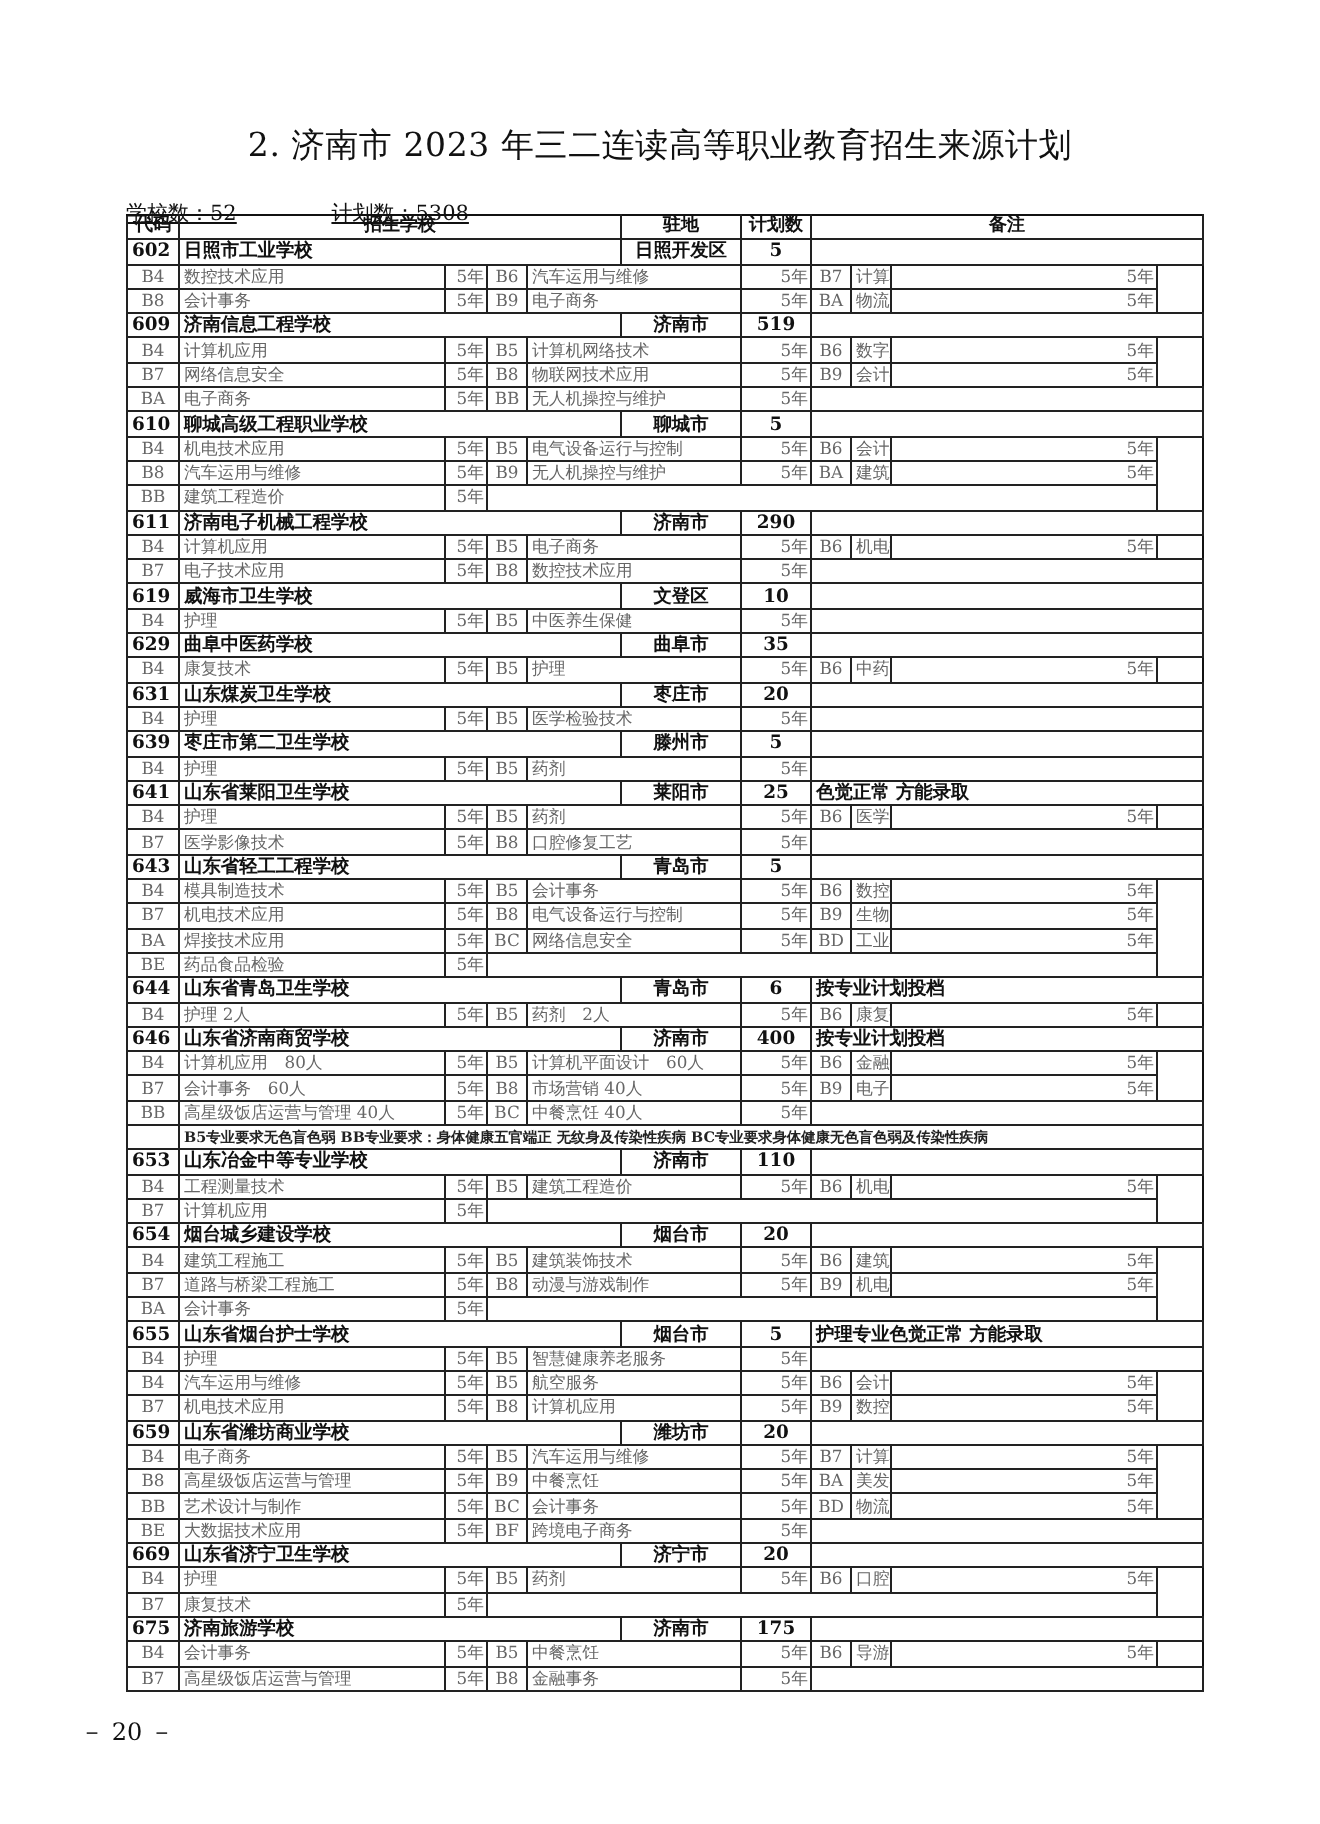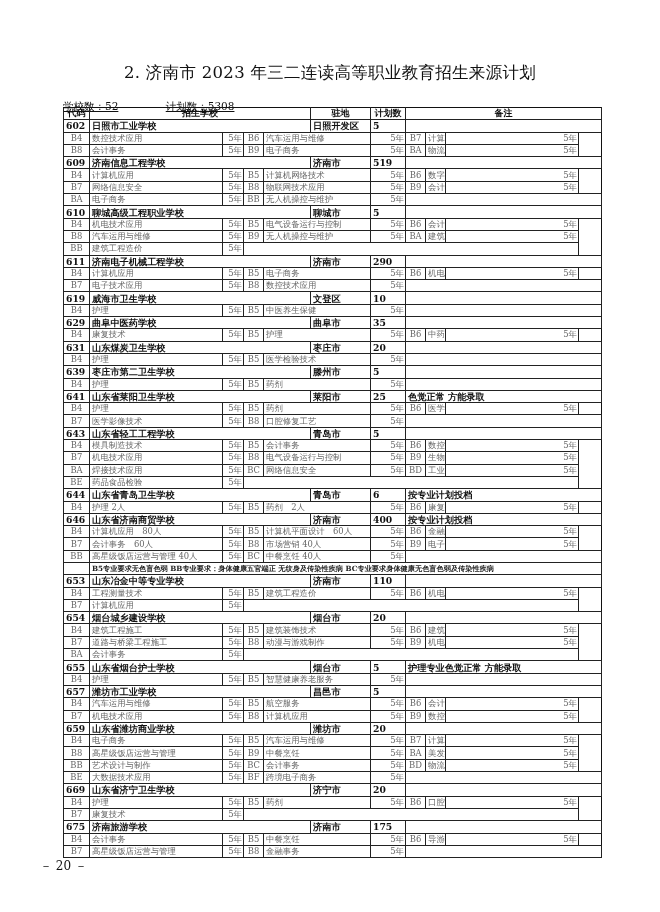--- a/index.html
+++ b/index.html
@@ -6,21 +6,21 @@
   body { width:660px; height:912px; position:relative; font-family:"DejaVu Serif", serif; color:#111; overflow:hidden; }
   .title { position:absolute; top:62px; left:0; width:660px; text-align:center; font-size:16.5px; letter-spacing:0.3px; }
   .stats { position:absolute; top:100px; left:63px; font-size:10.5px; }
   .stats span { display:inline-block;text-decoration:underline; }
   .stats .s2 { margin-left:44px; }
   table { position:absolute; top:107px; left:63px; border-collapse:collapse; table-layout:fixed; width:538px; font-size:8.6px;border-radius:16px; }
   td { border:1px solid #222; padding:0 2px; height:11.3px; line-height:11px; white-space:nowrap; overflow:hidden; }
   tr.head td { font-weight:bold; text-align:center; border-top:1.5px solid #111; font-size:9px; }
   tr.school td { font-weight:bold; font-size:9.2px; color:#111; }
   tr.school td.code { text-align:left; }
-  tr.school td.loc, tr.school td.num { text-align:left; }
+  tr.school td.loc, tr.school td.num { text-align:center; }
   tr.major td { color:#666; font-size:8.4px; }
   tr.major td.c { text-align:center; }
   tr.major td.y { text-align:right; padding-right:1px; }
   tr.note td { font-size:7.2px; font-weight:bold; color:#222; }
   table { border:1.5px solid #111; }
   .footer { position:absolute; top:858px; left:40px; font-size:12px; }
 </style>
 </head>
 <body>
 
@@ -448,27 +448,20 @@
       </tr>
       <tr class="major">
         <td class="c">B4</td>
         <td colspan="1">护理</td>
         <td class="y">5年</td>
         <td class="c">B5</td>
         <td colspan="2">智慧健康养老服务</td>
         <td class="y">5年</td>
         <td colspan="4"></td>
       </tr>
-      <tr class="school">
-        <td class="code">657</td>
-        <td colspan="4">潍坊市工业学校</td>
-        <td class="loc">昌邑市</td>
-        <td class="num">5</td>
-        <td colspan="4"></td>
-      </tr>
       <tr class="major">
         <td class="c">B4</td>
         <td colspan="1">汽车运用与维修</td>
         <td class="y">5年</td>
         <td class="c">B5</td>
         <td colspan="2">航空服务</td>
         <td class="y">5年</td>
         <td class="c">B6</td>
         <td colspan="1">会计事务</td>
         <td class="y">5年</td>

